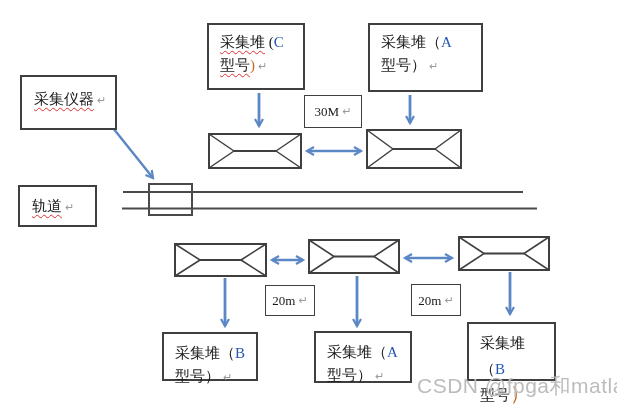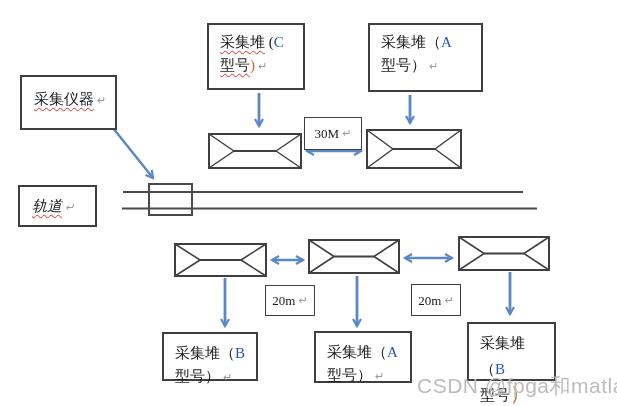--- a/index.html
+++ b/index.html
@@ -70,21 +70,21 @@
 
   <div class="box" style="left:20px;top:75px;width:97px;height:55px;padding:11px 0 0 12px;">
     <span class="sq">采集仪器</span><span class="ret">↵</span>
   </div>
 
   <div class="box pad" style="left:368px;top:23px;width:115px;height:69px;">
     <div><span>采集堆（</span><span class="model">A</span></div>
     <div><span>型号）</span><span class="ret">↵</span></div>
   </div>
 
-  <div class="box dist" style="left:304px;top:117px;width:58px;height:33px;">
+  <div class="box dist" style="left:304px;top:95px;width:58px;height:33px;">
     <span>30M</span>
       <span class="ret">↵</span>
   </div>
 
   <svg class="node" style="left:208px;top:133px;" width="94" height="36">
     <rect x="1" y="1" width="92" height="34" fill="#ffffff" stroke="#3f3f3f" stroke-width="2"></rect>
     <line x1="1" y1="1" x2="26" y2="18" stroke="#3f3f3f" stroke-width="1.5"></line>
     <line x1="1" y1="35" x2="26" y2="18" stroke="#3f3f3f" stroke-width="1.5"></line>
     <line x1="93" y1="1" x2="68" y2="18" stroke="#3f3f3f" stroke-width="1.5"></line>
     <line x1="93" y1="35" x2="68" y2="18" stroke="#3f3f3f" stroke-width="1.5"></line>
@@ -93,21 +93,21 @@
 
   <svg class="node" style="left:366px;top:129px;" width="96" height="40">
     <rect x="1" y="1" width="94" height="38" fill="#ffffff" stroke="#3f3f3f" stroke-width="2"></rect>
     <line x1="1" y1="1" x2="27" y2="20" stroke="#3f3f3f" stroke-width="1.5"></line>
     <line x1="1" y1="39" x2="27" y2="20" stroke="#3f3f3f" stroke-width="1.5"></line>
     <line x1="95" y1="1" x2="69" y2="20" stroke="#3f3f3f" stroke-width="1.5"></line>
     <line x1="95" y1="39" x2="69" y2="20" stroke="#3f3f3f" stroke-width="1.5"></line>
     <line x1="27" y1="20" x2="69" y2="20" stroke="#3f3f3f" stroke-width="2"></line>
   </svg>
 
-  <div class="box" style="left:18px;top:185px;width:79px;height:42px;padding:8px 0 0 12px;font-style:italic;">
+  <div class="box" style="left:18px;top:185px;width:79px;height:42px;padding:8px 0 0 12px;">
     <span class="sq">轨道</span><span class="ret">↵</span>
   </div>
 
   <div class="smallrect" style="left:148px;top:183px;width:45px;height:33px;"></div>
 
   <svg class="node" style="left:174px;top:243px;" width="93" height="34">
     <rect x="1" y="1" width="91" height="32" fill="#ffffff" stroke="#3f3f3f" stroke-width="2"></rect>
     <line x1="1" y1="1" x2="26" y2="17" stroke="#3f3f3f" stroke-width="1.5"></line>
     <line x1="1" y1="33" x2="26" y2="17" stroke="#3f3f3f" stroke-width="1.5"></line>
     <line x1="92" y1="1" x2="67" y2="17" stroke="#3f3f3f" stroke-width="1.5"></line>

